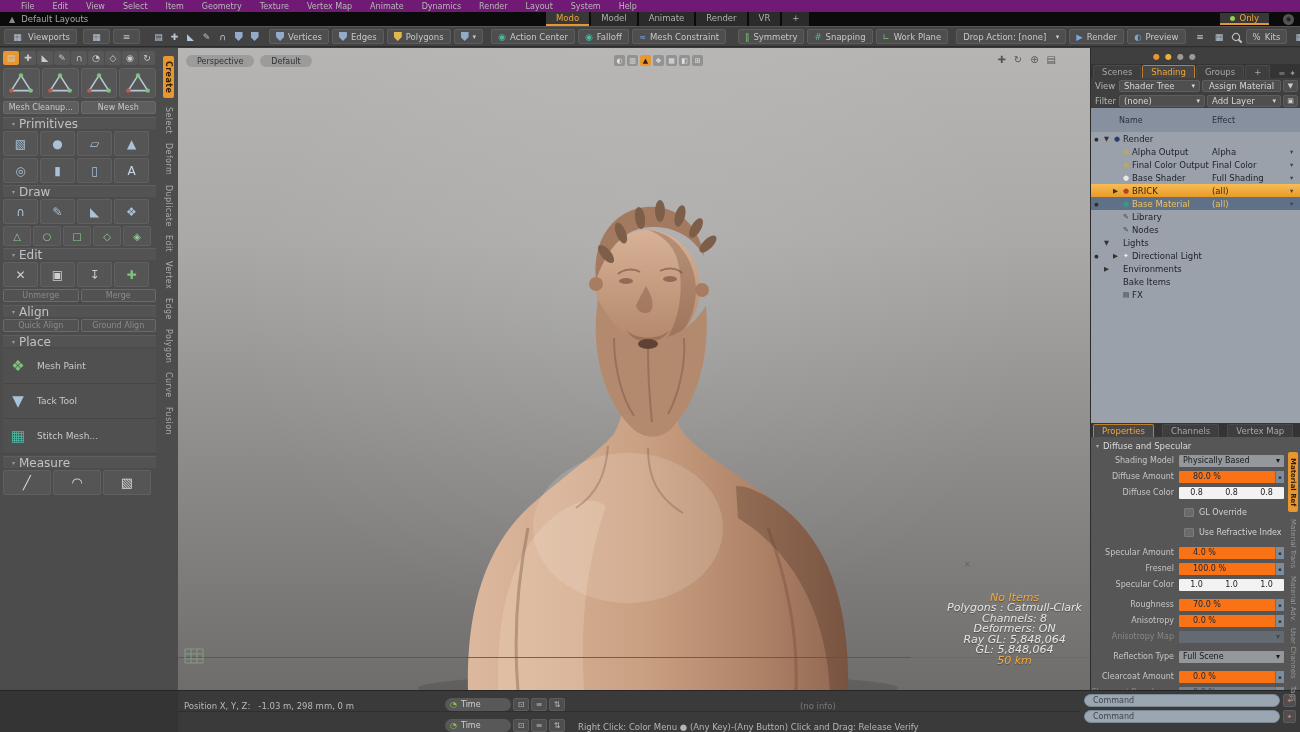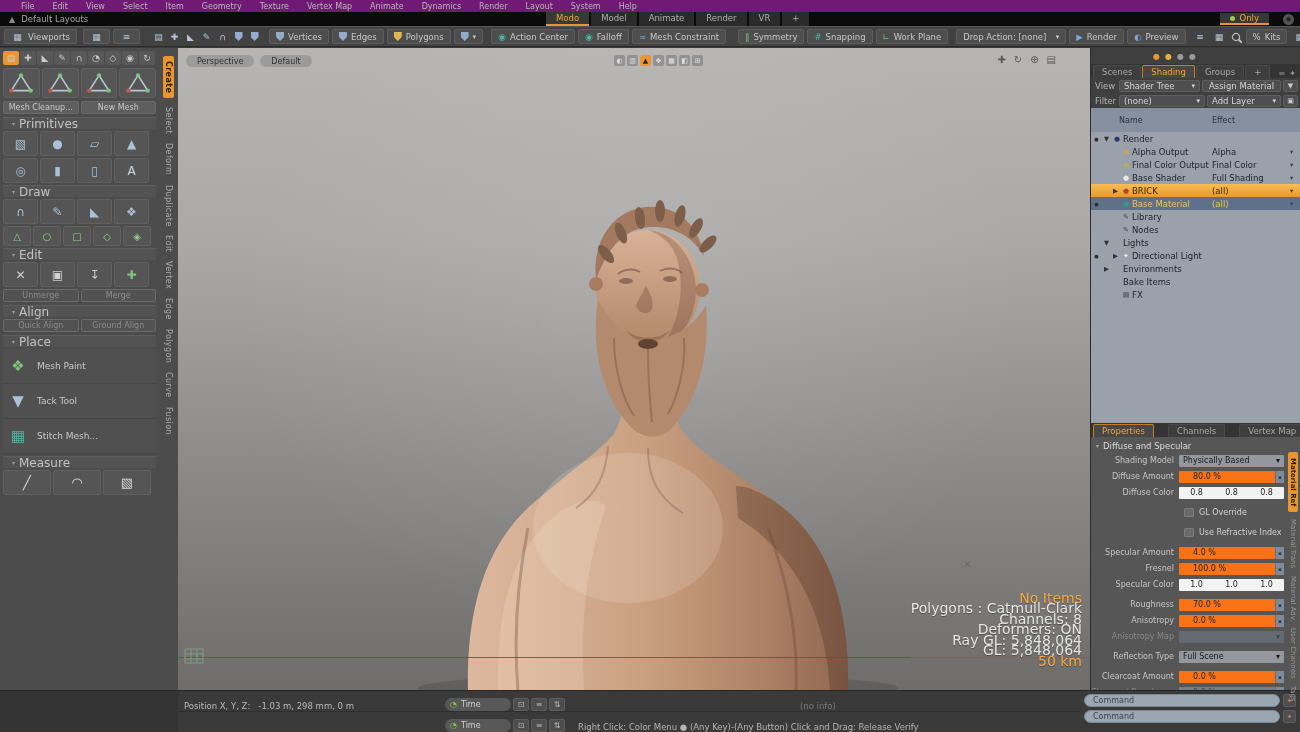--- a/index.html
+++ b/index.html
@@ -84,22 +84,22 @@
            font-size:8px;display:flex;align-items:center;padding:0 11px;}
   .vp-midicons{position:absolute;left:436px;top:7px;display:flex;gap:2px;}
   .vmi{width:11px;height:11px;background:rgba(70,70,70,.32);border-radius:2px;color:#e2e2e2;
        font-size:7px;display:flex;align-items:center;justify-content:center;}
   .vmi.on{background:#e8962f;color:#332008;}
   .vp-nav{position:absolute;right:34px;top:6px;display:flex;gap:8px;color:rgba(55,55,55,.75);font-size:10px;}
   .redline{position:absolute;left:0;top:609px;height:1px;background:rgba(152,58,52,.8);width:733px;}
   .redline.faint{width:100%;opacity:.25;}
   .vp-x{position:absolute;left:786px;top:512px;color:rgba(80,80,80,.55);font-size:8px;}
   .vp-grid-widget{position:absolute;left:6px;bottom:26px;}
-  .vp-info{position:absolute;right:8px;bottom:24px;text-align:right;font-size:14px;
-           line-height:10.5px;color:#e6e6e6;text-shadow:0 1px 1px rgba(0,0,0,.35);}
+  .vp-info{position:absolute;right:8px;bottom:24px;text-align:center;font-size:11px;
+           line-height:10.5px;color:#e6e6e6;text-shadow:0 1px 1px rgba(0,0,0,.35);font-style:italic;}
   .il.orange{color:#f5aa3e;}
   .bust{position:absolute;left:0;top:0;}
 
   
   #rightpanel{position:absolute;left:1090px;top:48px;width:210px;height:642px;background:#3f3f3f;
               display:flex;flex-direction:column;border-left:1px solid #2c2c2c;}
   .rp-quick{height:16px;display:flex;align-items:center;gap:5px;padding-left:62px;font-size:8px;}
   .rp-tabs{height:14px;display:flex;align-items:flex-end;gap:1px;background:#343434;padding:0 2px;}
   .rtab{padding:1px 8px;font-size:8.5px;background:#3e3e3e;color:#a8a8a8;border:1px solid #4a4a4a;
         border-bottom:none;border-radius:2px 2px 0 0;white-space:nowrap;}
@@ -120,21 +120,21 @@
   .trow{height:13px;display:flex;align-items:center;}
   .teye{width:11px;text-align:center;font-size:5px;color:#2e2e2e;}
   .tarr{width:9px;font-size:6.5px;color:#333;text-align:center;}
   .tic{width:12px;text-align:center;font-size:7px;}
   .tlab{flex:1;white-space:nowrap;overflow:hidden;}
   .teff{width:78px;white-space:nowrap;}
   .tcar{width:10px;font-size:6.5px;color:#3c4250;}
   .trow.sel{background:linear-gradient(#f7bd55,#e89a28);color:#3c2606;}
   .trow.cur{background:#5f7089;color:#eec25c;}
 
-  .props-tabs{height:14px;display:flex;align-items:flex-end;gap:14px;background:#343434;padding:0 2px;}
+  .props-tabs{height:14px;display:flex;align-items:flex-end;gap:8px;background:#343434;padding:0 2px;}
   #props-wrap{height:253px;background:#565656;position:relative;padding-top:2px;}
   .psec{height:13px;font-size:8.5px;color:#dadada;display:flex;align-items:center;padding-left:5px;}
   .psec::before{content:"▾";font-size:6px;margin-right:4px;color:#aaa;}
   .prow{height:15px;display:flex;align-items:center;padding-right:16px;margin-top:1px;}
   .prow.gap{margin-top:5px;}
   .plabel{width:88px;text-align:right;font-size:8px;color:#c6c6c6;padding-right:5px;white-space:nowrap;}
   .prow.dis .plabel{color:#878787;}
   .pctl{flex:1;height:12px;border-radius:1px;position:relative;display:flex;align-items:center;overflow:hidden;}
   .pctl.dropdown{background:#94989d;color:#17181c;font-size:8px;padding:0 4px;justify-content:space-between;}
   .prow.dis .pctl.dropdown{background:#646a72;color:#44474d;}

